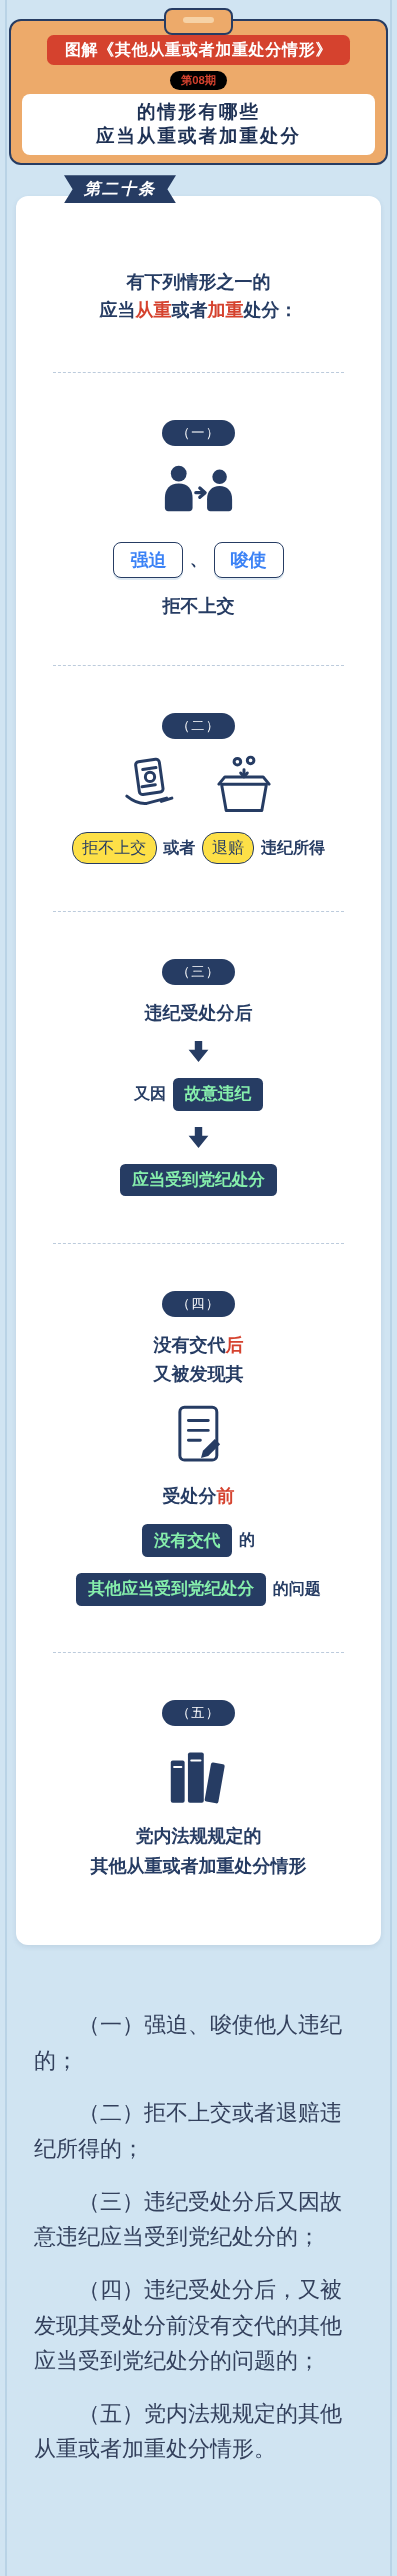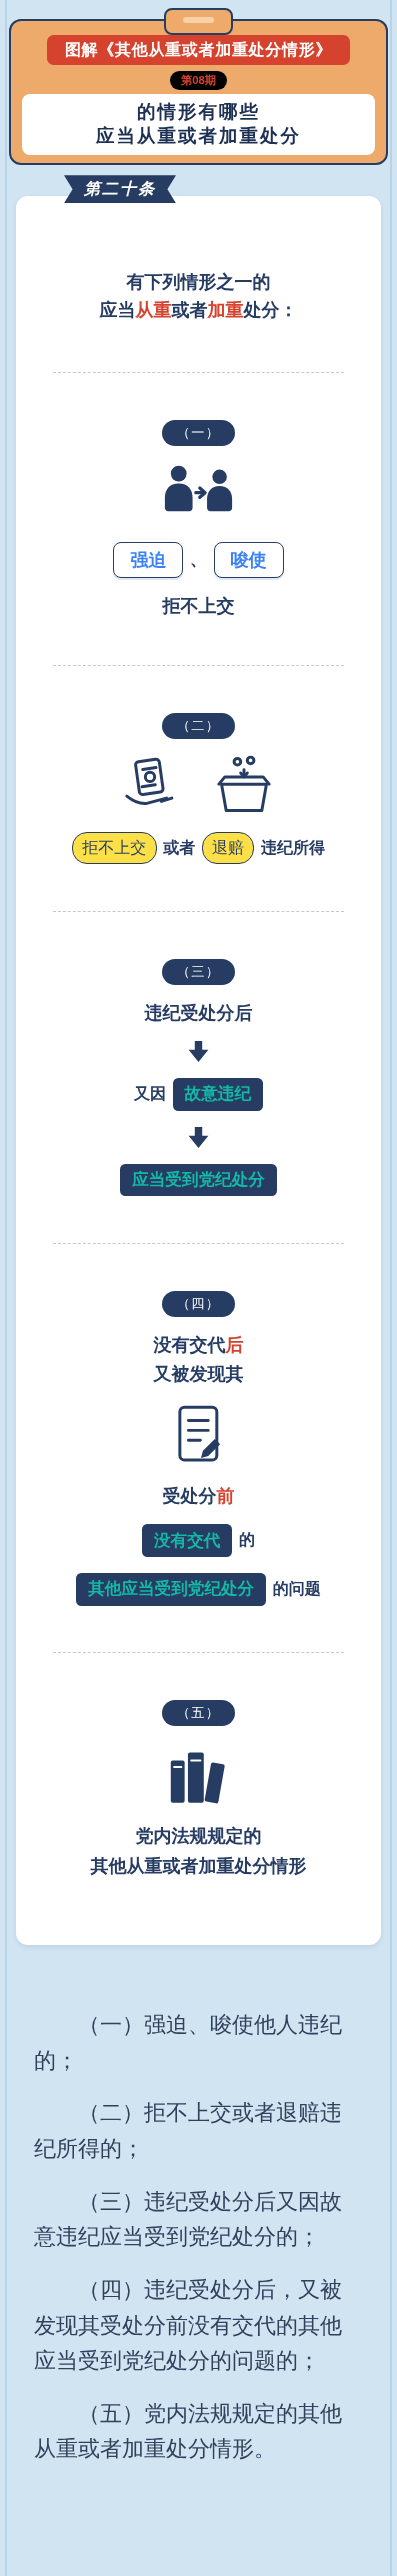--- a/index.html
+++ b/index.html
@@ -139,21 +139,21 @@
     border-radius: 15px;
     background: #fde047;
     color: #263c63;
     font-size: 16px;
     font-weight: normal;
     padding: 4.6px 9.3px;
   }
   .plain { font-size: 16px; font-weight: bold; color: #263c63; }
   .fbox {
     background: #263c63;
-    color: #14b8a6;
+    color: #86efac;
     border-radius: 5.3px;
     font-size: 16.6px;
     font-weight: bold;
     padding: 5.3px 12px;
   }
   .strong { font-weight: bold; }
   .icon { display: block; }
 
   
   .footer {

